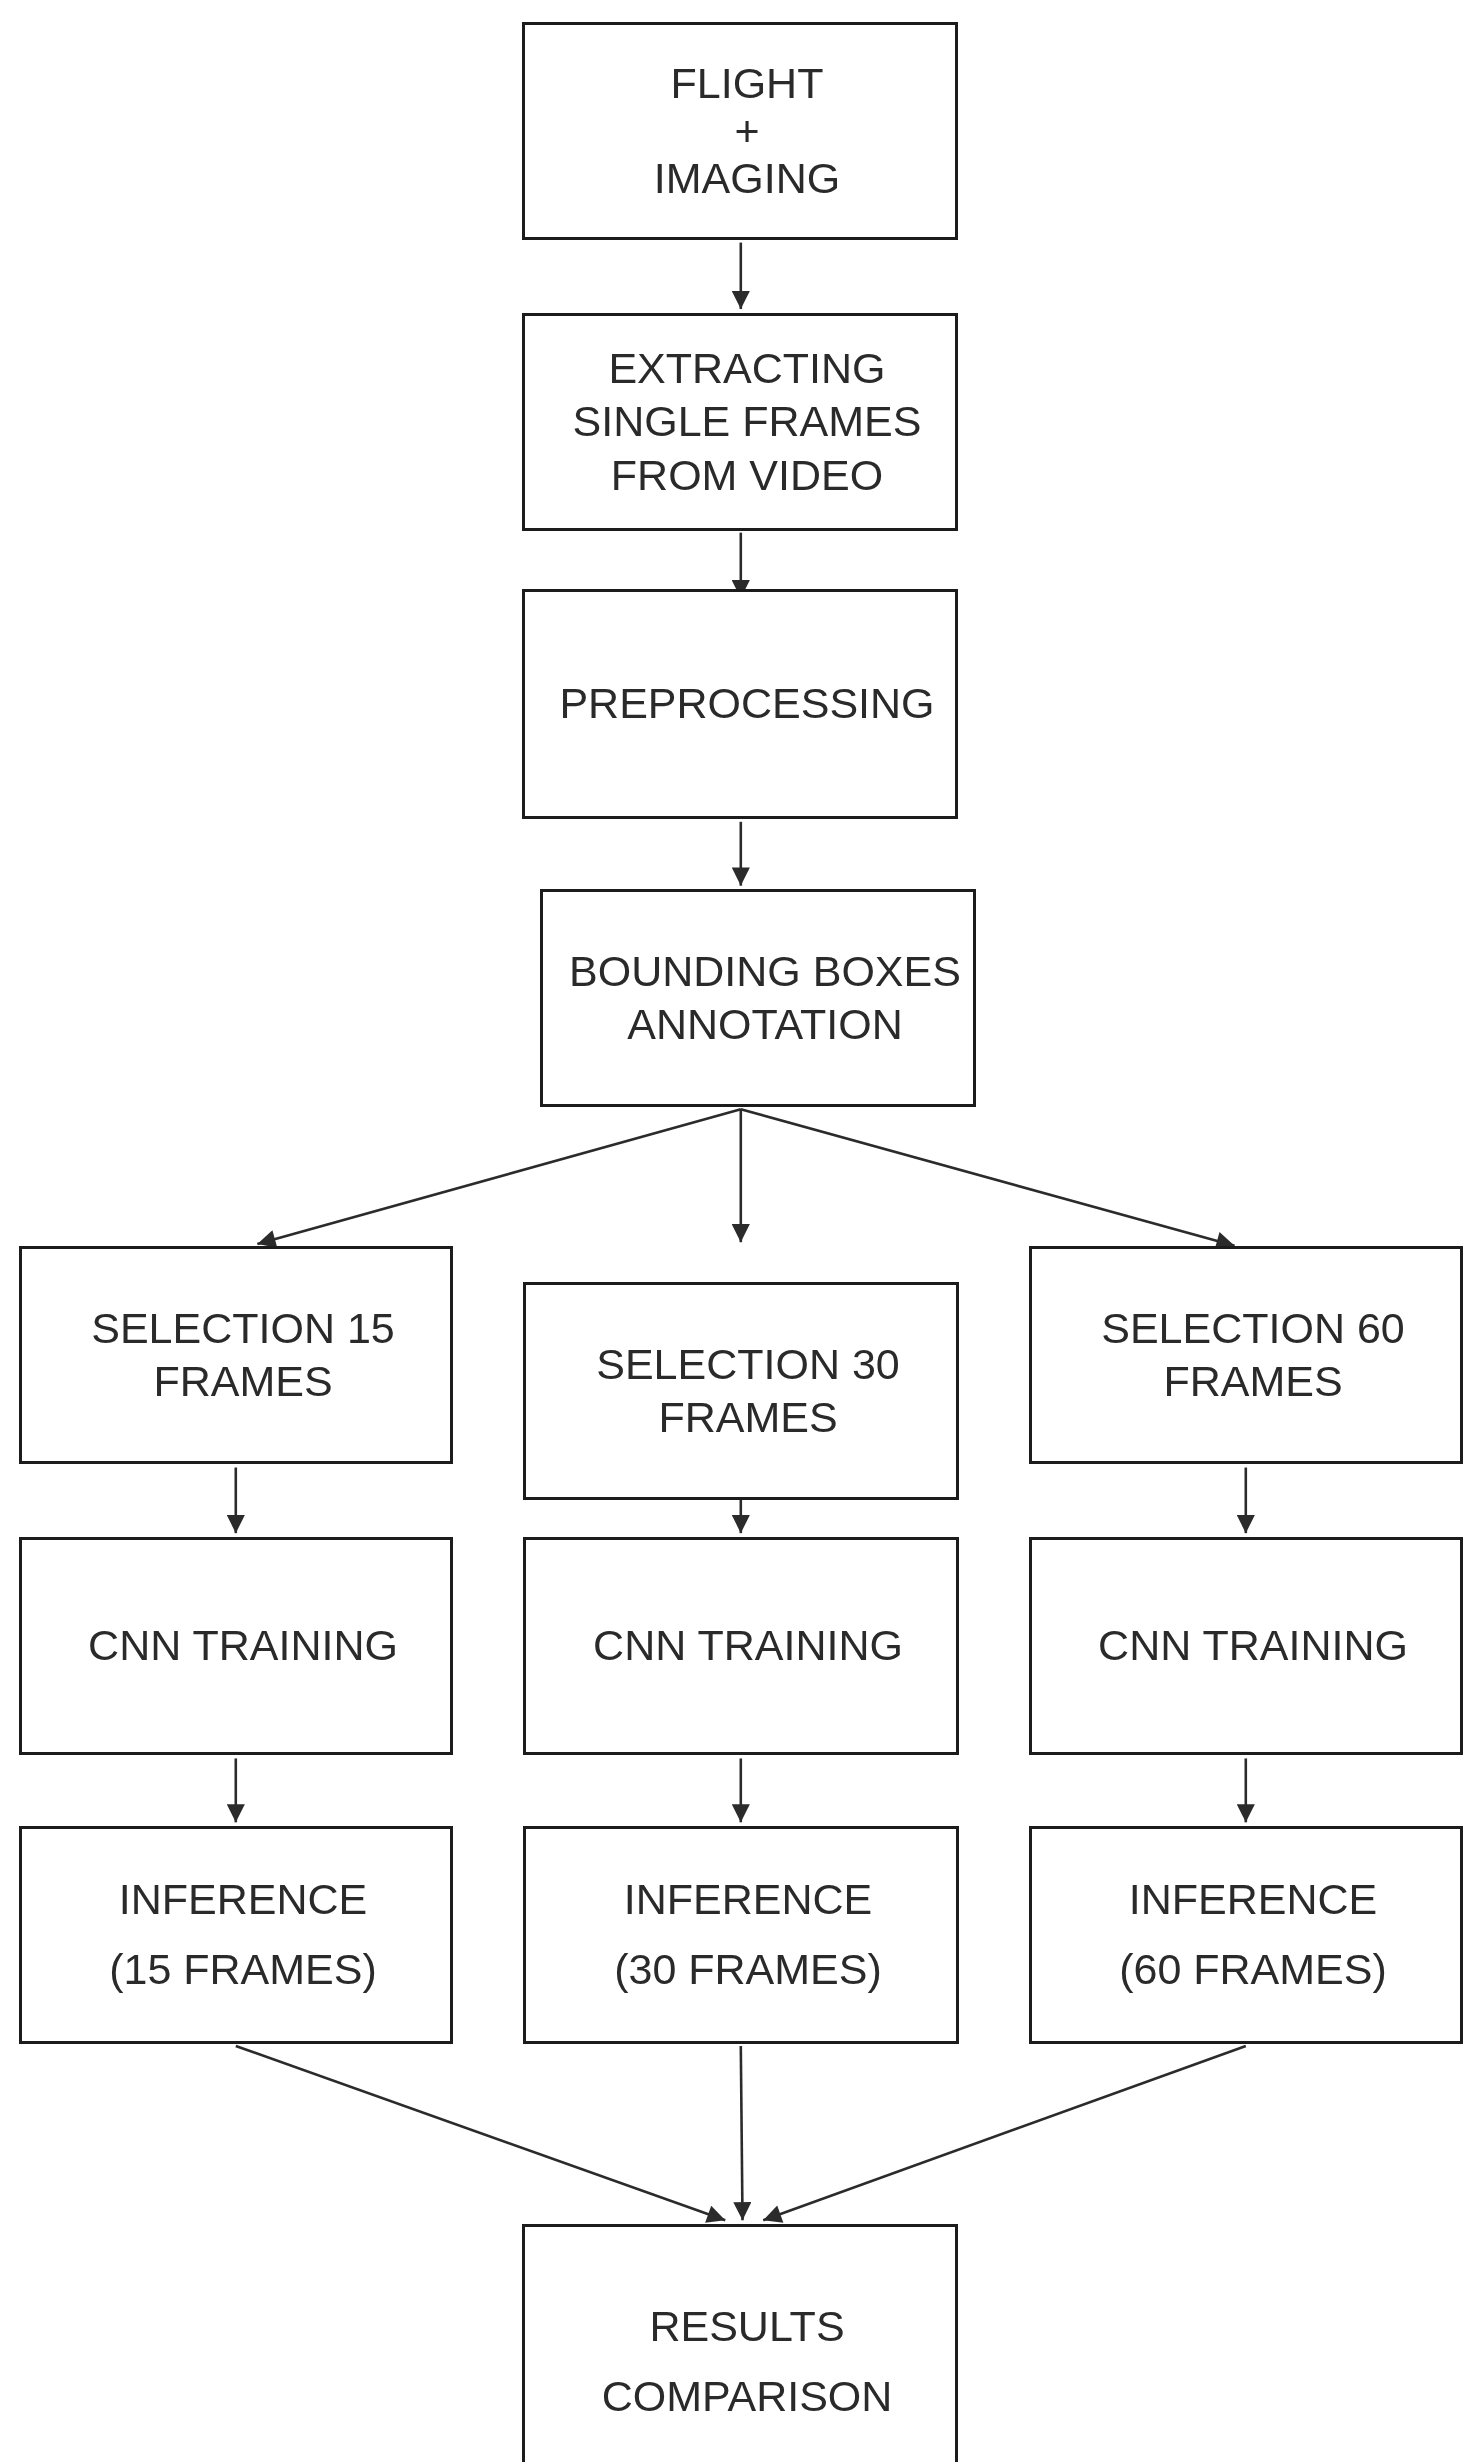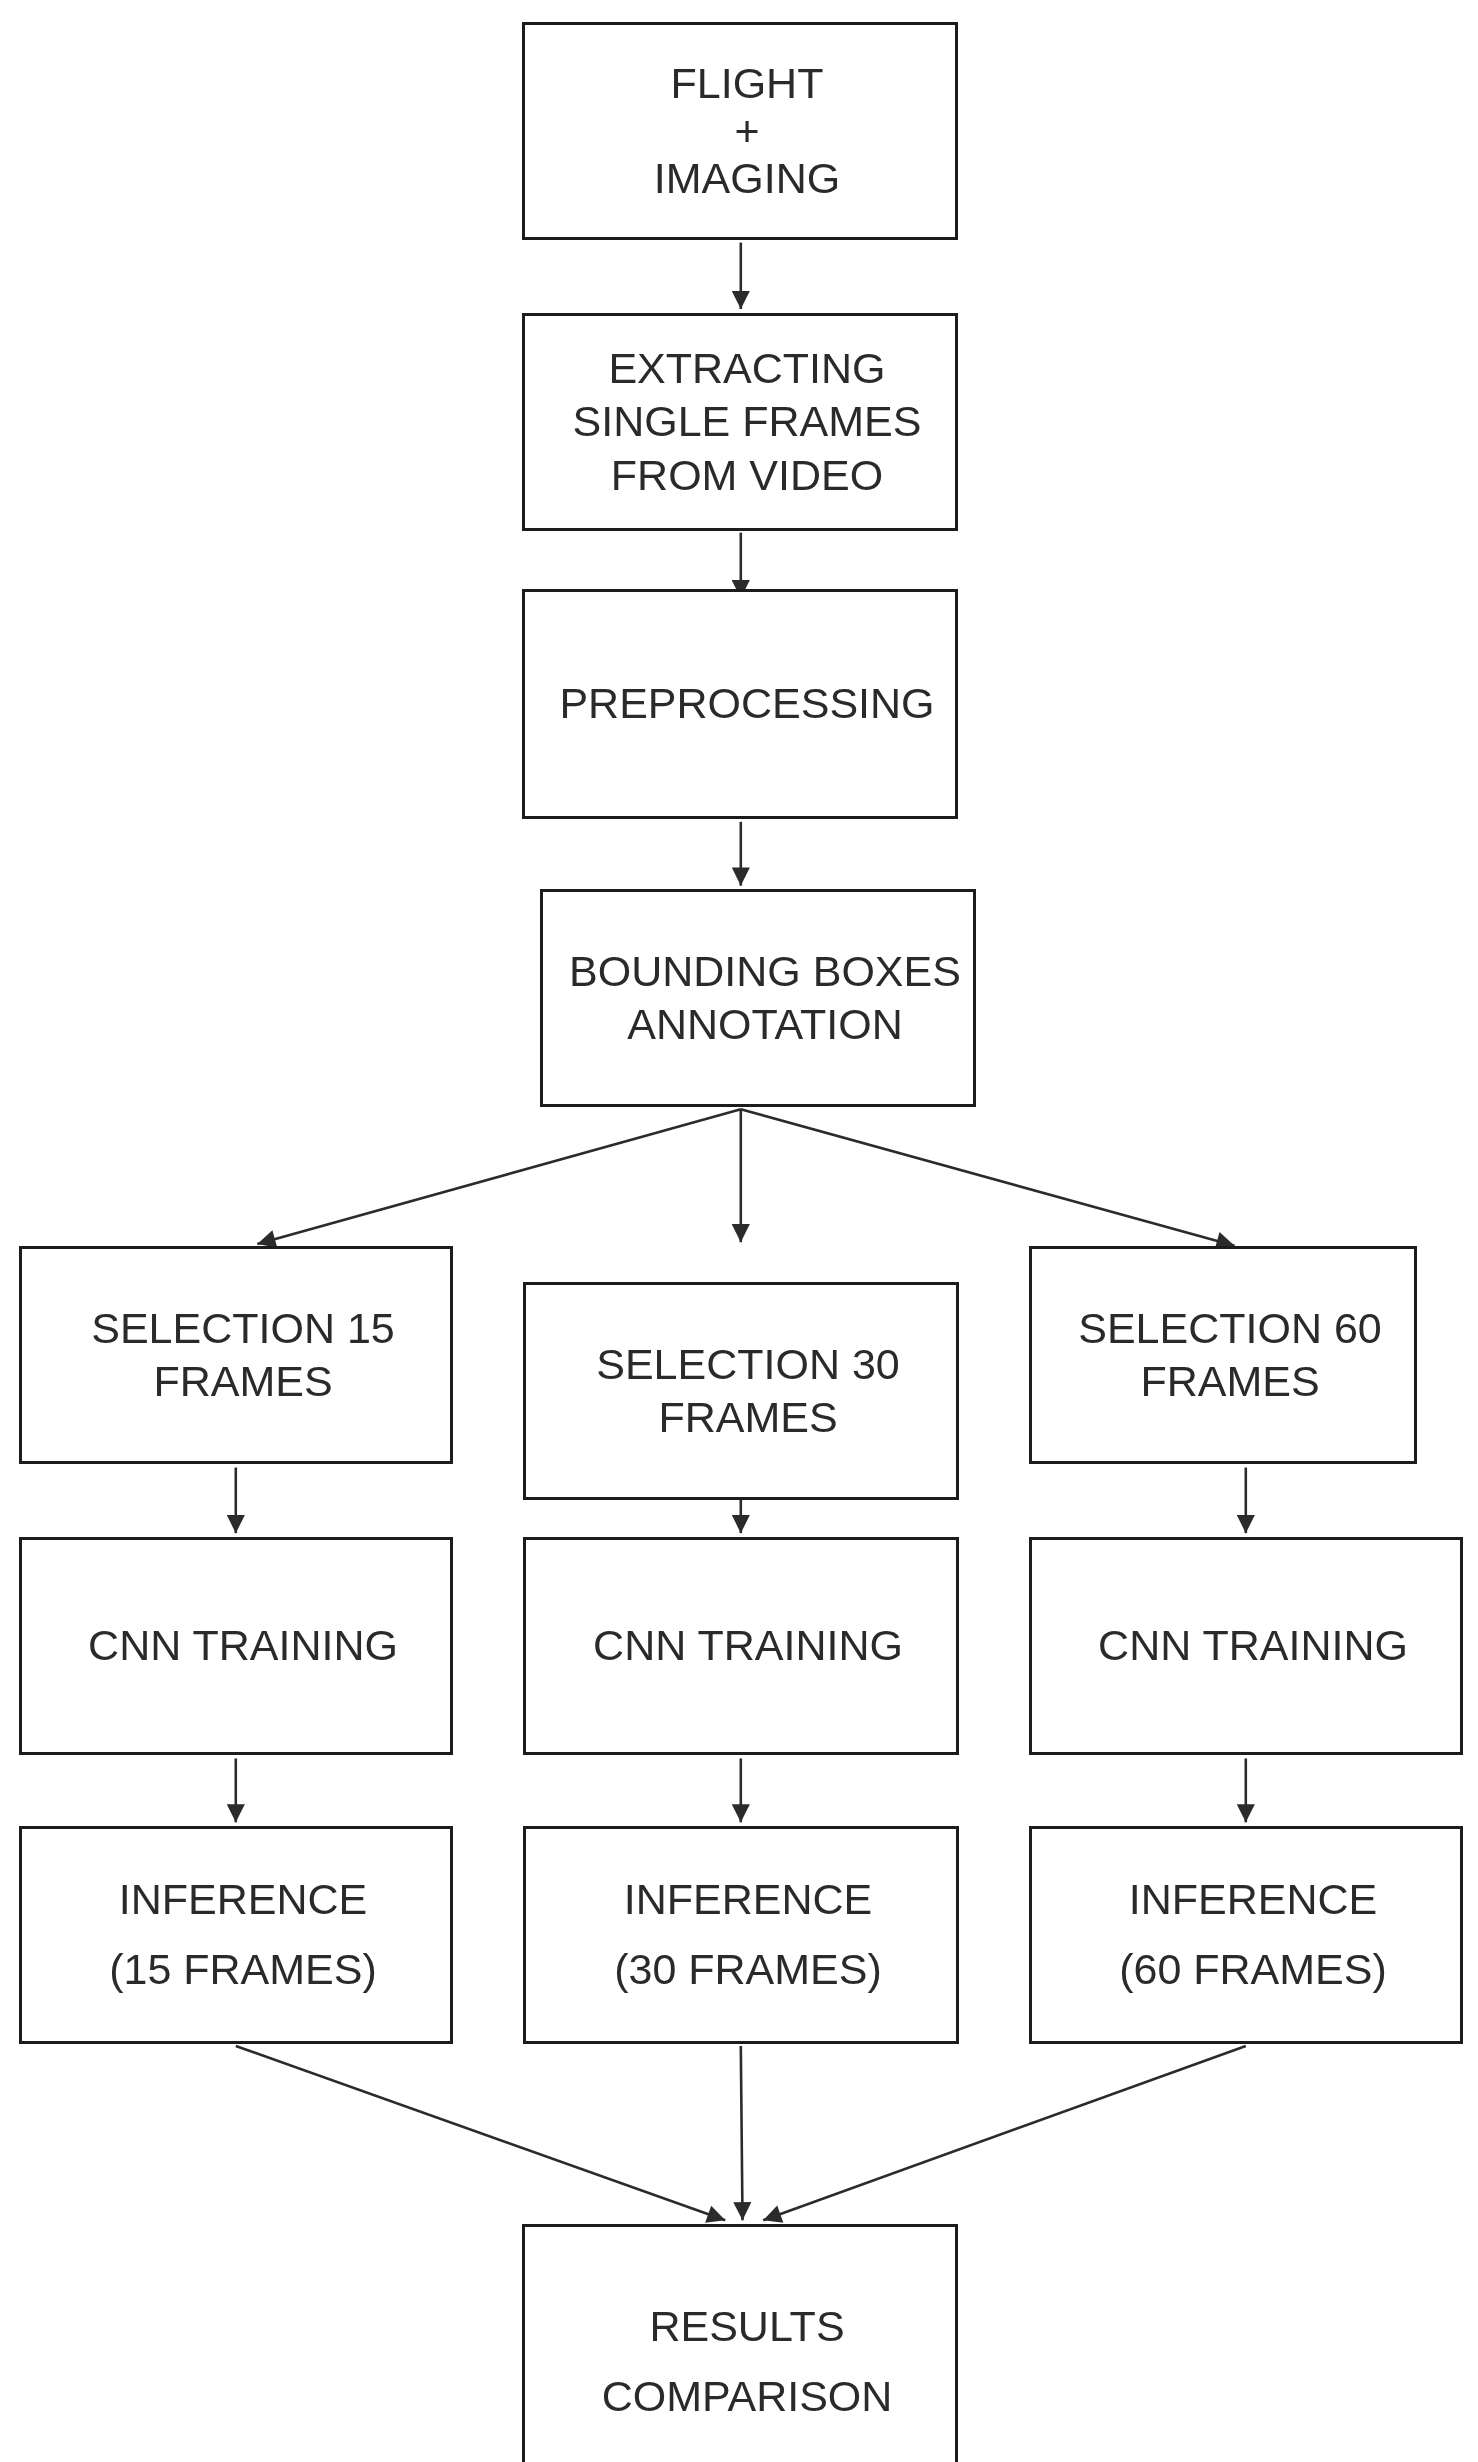--- a/index.html
+++ b/index.html
@@ -48,21 +48,21 @@
     padding-left: 14px;
   }
   
   .n-flight   { left: 522px;  top: 22.4px;   width: 436px; height: 218px; line-height: 1.10; }
   .n-extract  { left: 522px;  top: 313px;  width: 436px; height: 218px; }
   .n-preproc  { left: 522px;  top: 589px;  width: 436px; height: 230px; align-items: center; }
   .n-bbox     { left: 540px;  top: 889px; width: 436px; height: 218px; }
   
   .n-sel15    { left: 19px;   top: 1246px; width: 434px; height: 218px; }
   .n-sel30    { left: 523px;  top: 1246px; width: 436px; height: 218px; margin-top: 36px; }
-  .n-sel60    { left: 1029px; top: 1246px; width: 388px; height: 218px; }
+  .n-sel60    { left: 1029px; top: 1246px; width: 434px; height: 218px; }
   
   .n-cnn15    { left: 19px;   top: 1537px; width: 434px; height: 218px; }
   .n-cnn30    { left: 523px;  top: 1537px; width: 436px; height: 218px; }
   .n-cnn60    { left: 1029px; top: 1537px; width: 434px; height: 218px; }
   
   .n-inf15    { left: 19px;   top: 1826px; width: 434px; height: 218px; }
   .n-inf30    { left: 523px;  top: 1826px; width: 436px; height: 218px; }
   .n-inf60    { left: 1029px; top: 1826px; width: 434px; height: 218px; }
   
   .n-results  { left: 522px;  top: 2224px; width: 436px; height: 275px; }

